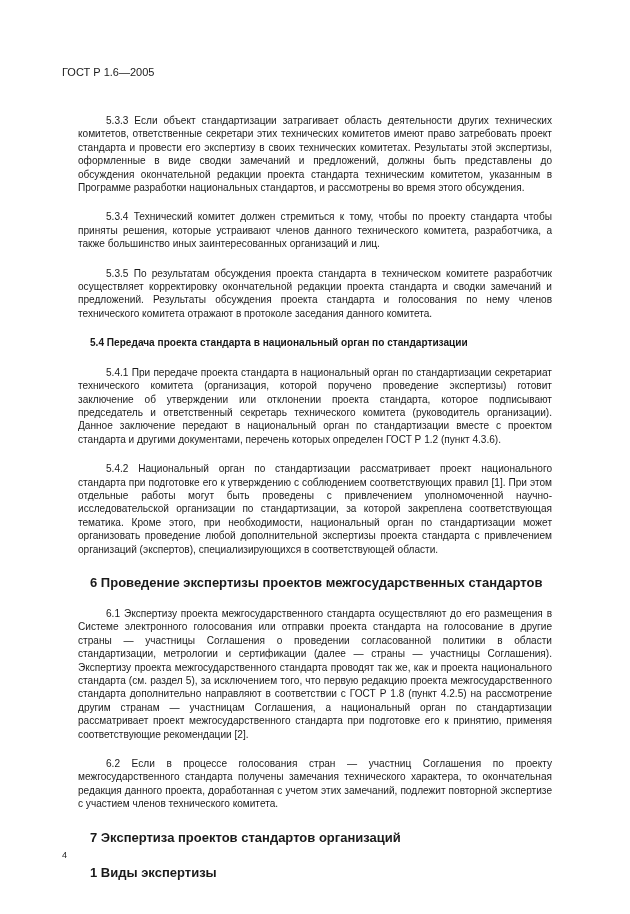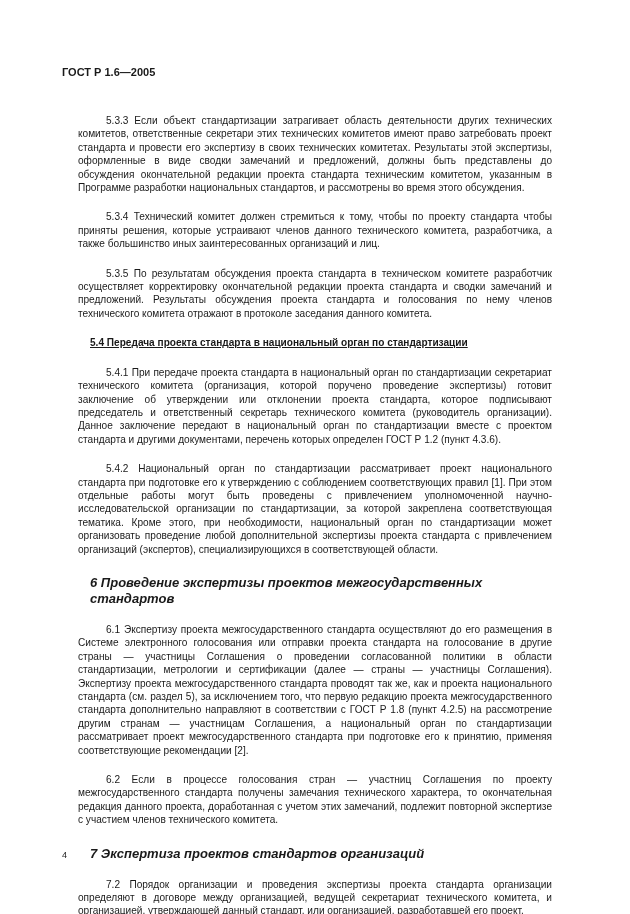--- a/index.html
+++ b/index.html
@@ -1,24 +1,24 @@
 <!DOCTYPE html>
 <html><head>
 <meta charset="utf-8">
 <style>
   html, body { margin: 0; padding: 0; background: #ffffff; }
   body { width: 630px; height: 914px; position: relative; overflow: hidden; }
   .page { position: absolute; left: 62px; top: 0; width: 506px; color: #1a1a1a;
     font-family: "Liberation Sans", sans-serif; font-size: 10.1px; }
-  .running-head { position: absolute; top: 66px; left: 0; font-weight: bold; font-size: 11px; }
+  .running-head { position: absolute; top: 66px; left: 0; font-weight: normal; font-size: 11px; }
   .content { position: absolute; top: 98px; left: 0; width: 506px; }
   p { margin: 16px; line-height: 13.4px; text-align: justify; text-indent: 28px; }
   h3 { margin: 0; font-size: 10.1px; font-weight: bold; line-height: 13.4px; padding-left: 28px; }
-  h3.sub { margin-top: 5px; margin-bottom: 2px; text-decoration: underline; }
-  h2 { margin: 0; font-size: 13px; font-weight: bold; padding-left: 28px; line-height: 16px; font-style: italic; }
+  h3.sub { margin-top: 5px; margin-bottom: 2px; }
+  h2 { margin: 0; font-size: 13px; font-weight: bold; padding-left: 28px; line-height: 16px; }
   h2.sec { margin-top: 19px; margin-bottom: 14px; }
   .page-number { position: absolute; top: 850px; left: 0; font-size: 9px; }
 </style>
 </head>
 <body>
 
 <div class="page">
   <div class="running-head">ГОСТ Р 1.6—2005</div>
 
   <div class="content">
@@ -27,19 +27,18 @@
     <p>5.3.5  По результатам обсуждения проекта стандарта в техническом комитете разработчик осуществляет корректировку окончательной редакции проекта стандарта и сводки замечаний и предложений. Результаты обсуждения проекта стандарта и голосования по нему членов технического комитета отражают в протоколе заседания данного комитета.</p>
     <h3 class="sub">5.4  Передача проекта стандарта в национальный орган по стандартизации</h3>
     <p>5.4.1  При передаче проекта стандарта в национальный орган по стандартизации секретариат технического комитета (организация, которой поручено проведение экспертизы) готовит заключение об утверждении или отклонении проекта стандарта, которое подписывают председатель и ответственный секретарь технического комитета (руководитель организации). Данное заключение передают в национальный орган по стандартизации вместе с проектом стандарта и другими документами, перечень которых определен ГОСТ Р 1.2 (пункт 4.3.6).</p>
     <p>5.4.2  Национальный орган по стандартизации рассматривает проект национального стандарта при подготовке его к утверждению с соблюдением соответствующих правил  [1]. При этом отдельные работы могут быть проведены с привлечением уполномоченной научно-исследовательской организации по стандартизации, за которой закреплена соответствующая тематика. Кроме этого, при необходимости, национальный орган по стандартизации может организовать проведение любой дополнительной экспертизы проекта стандарта с привлечением организаций (экспертов), специализирующихся в соответствующей области.</p>
 
     <h2 class="sec">6  Проведение экспертизы проектов межгосударственных стандартов</h2>
     <p>6.1  Экспертизу проекта межгосударственного стандарта осуществляют до его размещения в Системе электронного голосования или отправки проекта стандарта на голосование в другие страны — участницы Соглашения о проведении согласованной политики в области стандартизации, метрологии и сертификации (далее — страны — участницы Соглашения). Экспертизу проекта межгосударственного стандарта проводят так же, как и проекта национального стандарта (см. раздел 5), за исключением того, что первую редакцию проекта межгосударственного стандарта дополнительно направляют в соответствии с ГОСТ Р 1.8 (пункт 4.2.5) на рассмотрение другим странам — участницам Соглашения, а национальный орган по стандартизации рассматривает проект межгосударственного стандарта при подготовке его к принятию, применяя соответствующие рекомендации  [2].</p>
     <p>6.2  Если в процессе голосования стран — участниц Соглашения по проекту межгосударственного стандарта получены замечания технического характера, то окончательная редакция данного проекта, доработанная с учетом этих замечаний, подлежит повторной экспертизе с участием членов технического комитета.</p>
 
     <h2 class="sec">7  Экспертиза проектов стандартов организаций</h2>
-    <p>7.2  Порядок организации и проведения экспертизы проекта стандарта организации определяют в договоре между организацией, ведущей секретариат технического комитета, и организацией, утверждающей данный стандарт, или организацией, разработавшей его проект.</p>
 
     <h2 class="sec">1  Виды экспертизы</h2>
   </div>
 
   <div class="page-number">4</div>
 </div>
 
 </body></html>

